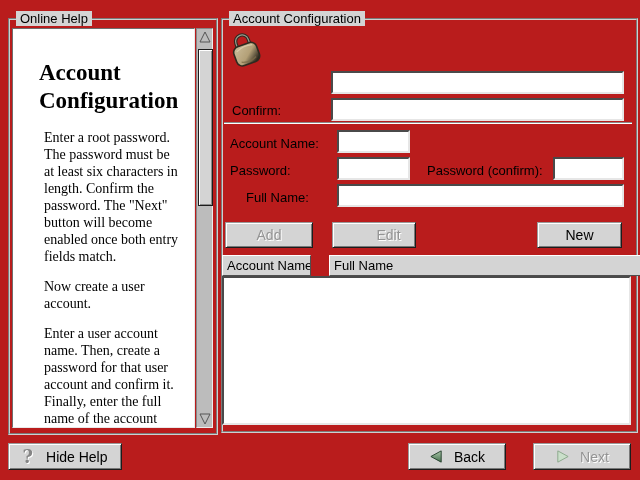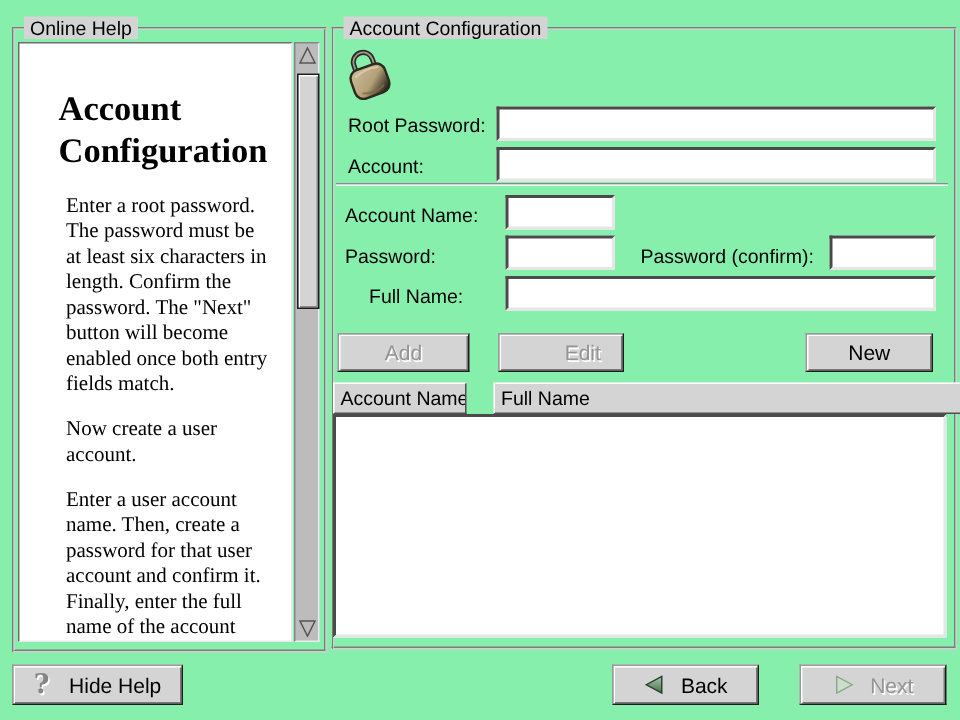--- a/index.html
+++ b/index.html
@@ -1,17 +1,17 @@
 <!DOCTYPE html>
 <html><head>
 <meta charset="utf-8">
 <style>
   html,body{margin:0;padding:0;background:#d4d4d4;}
   .screen{
-    position:relative;width:640px;height:480px;background:#86efac;
+    position:relative;width:640px;height:480px;background:#b91c1c;
     font-family:"Liberation Sans", sans-serif;font-size:13px;color:#000;
     overflow:hidden;
   }
   .abs{position:absolute;}
   
   .frame{position:absolute;border:2px groove #cfcfcf;}
   .frame-label{
     position:absolute;top:-9px;left:6px;background:#d4d4d4;
     padding:0 4px;font-size:13px;white-space:nowrap;
   }
@@ -134,24 +134,23 @@
     </defs>
     <g transform="rotate(-20 18 22)">
       <path d="M12 17 v-5 a6.5 6.5 0 0 1 13 0 v5" fill="none" stroke="#2e2a20" stroke-width="3.4"></path>
       <path d="M12 17 v-5 a6.5 6.5 0 0 1 13 0 v5" fill="none" stroke="#9b9b8e" stroke-width="1.2"></path>
       <rect x="6.5" y="15.5" width="24" height="20" rx="6" fill="url(#lockg)" stroke="#2e2a20" stroke-width="1.6"></rect>
       <path d="M10 20 q8 -4 17 -1.5" fill="none" stroke="#d9cdab" stroke-width="1.4" opacity="0.9"></path>
       <path d="M11 31.5 q8 3.5 15.5 -0.5" fill="none" stroke="#7c6c48" stroke-width="1.4" opacity="0.8"></path>
     </g>
   </svg>
 
-  <label class="flabel" style="left:232px;top:77px;">Root Password:</label>
   <input class="entry" style="left: 331px; top: 71px; width: 293px;" type="password" value="">
 
-  <label class="flabel" style="left:232px;top:104px;">Account:</label>
+  <label class="flabel" style="left:232px;top:104px;">Confirm:</label>
   <input class="entry" style="left: 331px; top: 98px; width: 293px;" type="password" value="">
 
   <div class="separator" style="left:224px;top:122px;width:408px;"></div>
 
   <label class="flabel" style="left:230px;top:137px;">Account Name:</label>
   <input class="entry" style="left: 337px; top: 130px; width: 73px;" type="text" value="">
 
   <label class="flabel" style="left:230px;top:164px;">Password:</label>
   <input class="entry" style="left: 337px; top: 157px; width: 73px;" type="password" value="">
 

